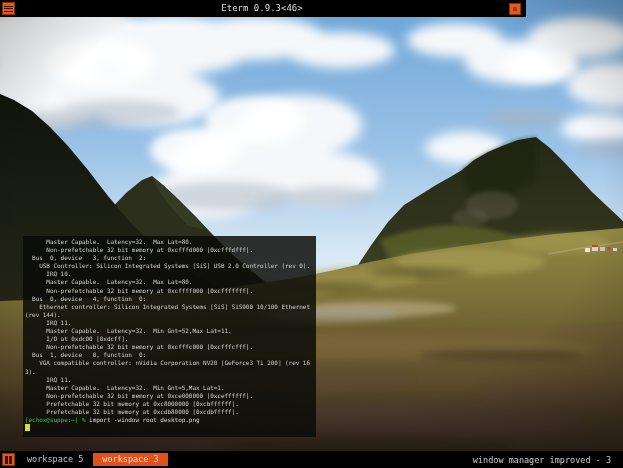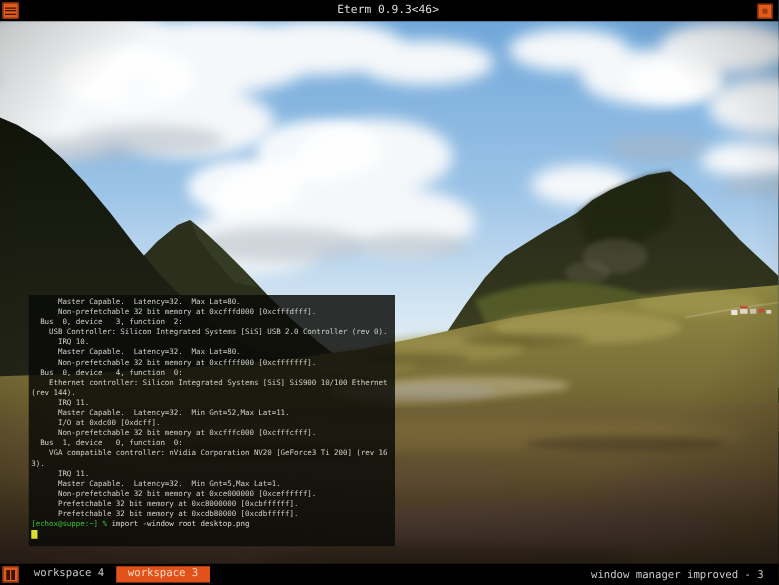--- a/index.html
+++ b/index.html
@@ -4,21 +4,21 @@
 <style>
   html,body{margin:0;padding:0;}
   body{
     width:623px;height:468px;overflow:hidden;position:relative;
     background:#000;font-family:"DejaVu Sans Mono",monospace;
   }
   .wallpaper{position:absolute;left:0;top:0;width:623px;height:468px;z-index:1;}
 
   
   .titlebar{
-    position:absolute;top:0;left:0;width:623px;height:17px;background:#000;
+    position:absolute;top:0;left:0;width:526px;height:17px;background:#000;
     display:flex;align-items:center;z-index:6;
   }
   .tb-menu-btn{
     width:13px;height:13px;margin:2px 0 2px 2px;background:#e25a1c;
     border:1px solid #8a3208;box-sizing:border-box;
     display:flex;flex-direction:column;justify-content:space-evenly;padding:1px;cursor:pointer;
   }
   .tb-menu-btn i{display:block;height:1px;background:#3a1503;}
   .tb-title{
     flex:1;text-align:center;color:#dddddd;font-size:9px;line-height:17px;
@@ -242,17 +242,17 @@
       <div class="tline">      Prefetchable 32 bit memory at 0xcdb80000 [0xcdbfffff].</div>
     </div>
   <div class="term-line"><span class="prompt">[echox@suppe:~] %</span><span class="cmd"> import -window root desktop.png</span></div>
   <div class="term-line"><span class="cursor"></span></div>
 </div>
 
 <div class="taskbar">
   <div class="pager-btn">
     <span style="display:contents"><i></i><i></i></span>
   </div>
-  <div class="ws">workspace 4</div>
+  <div class="ws">workspace 5</div>
   <div class="ws active">workspace 3</div>
   <div class="tb-spacer"></div>
   <div class="tb-status">window manager improved - 3</div>
 </div>
 
 </body></html>

